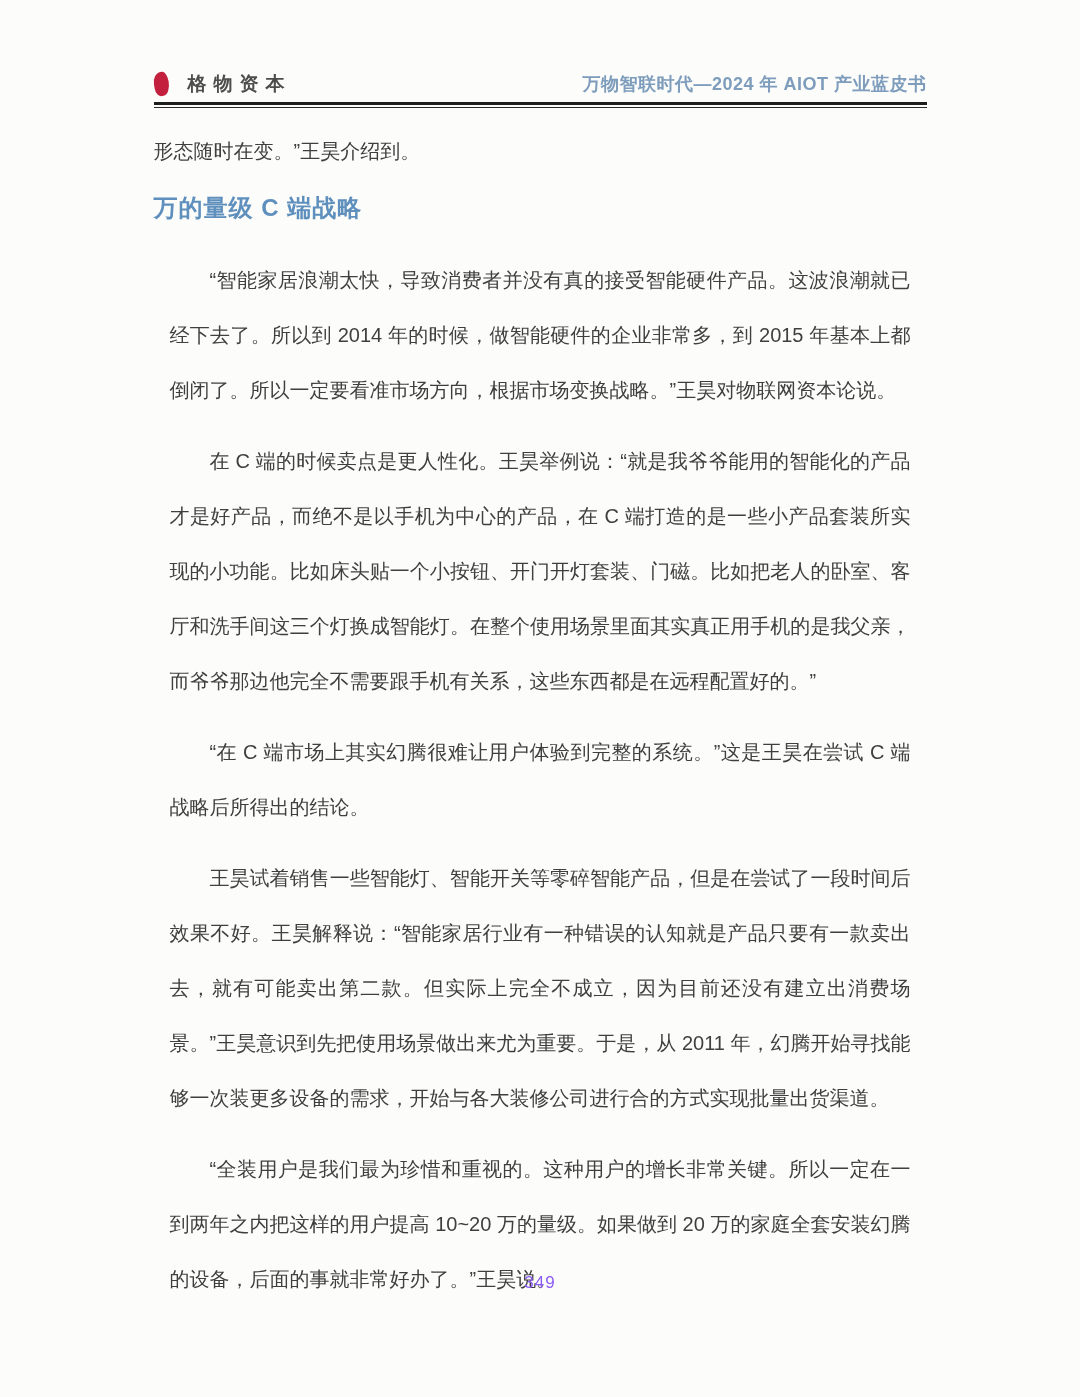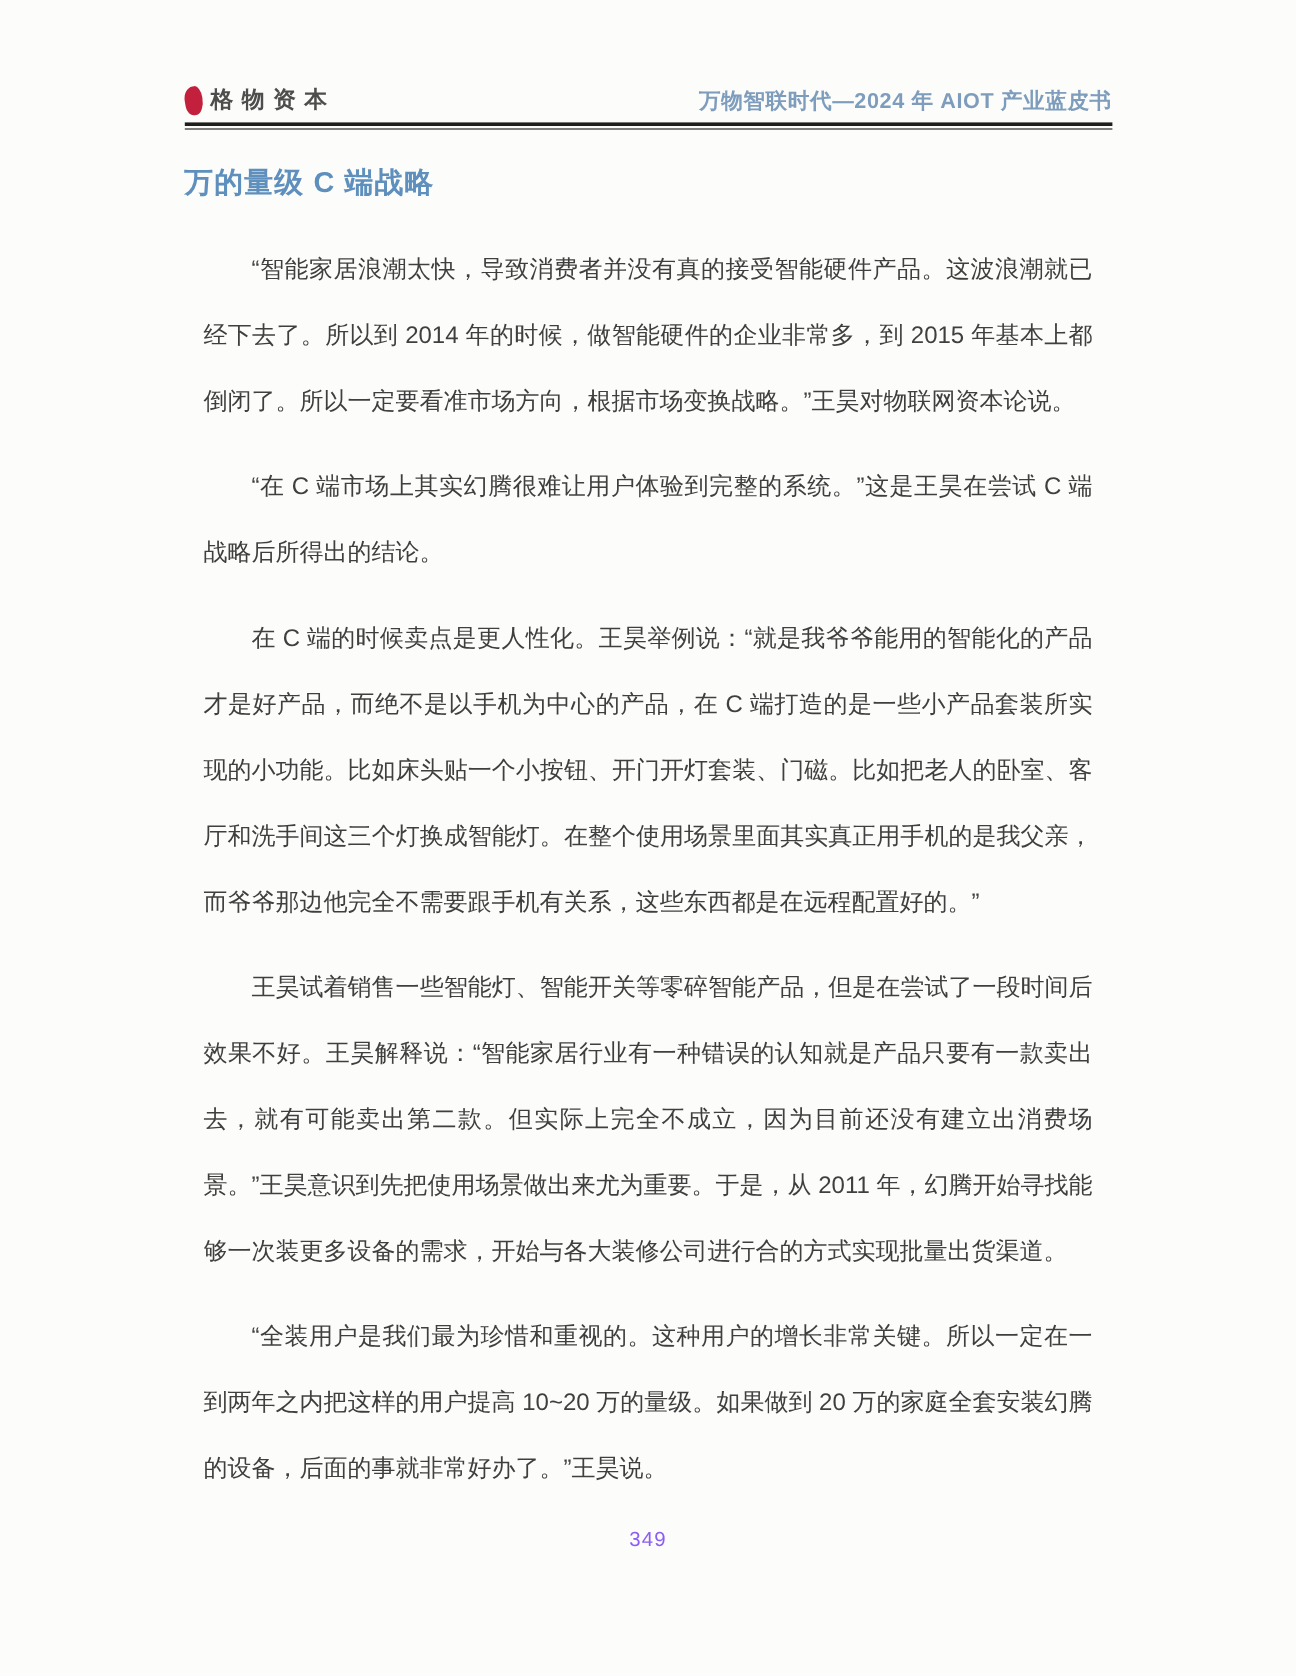--- a/index.html
+++ b/index.html
@@ -23,21 +23,21 @@
   
   .header-bar {
     padding-top: 72px;
     display: flex;
     justify-content: space-between;
     align-items: flex-end;
   }
   .brand {
     display: flex;
     align-items: center;
-    gap: 7px;
+    gap: 19px;
   }
   .brand-logo-icon {
     width: 15px;
     height: 24px;
     background: #c2203d;
     border-radius: 62% 38% 55% 45% / 52% 48% 62% 38%;
     transform: rotate(-10deg);
     flex: 0 0 auto;
   }
   .brand-name {
@@ -110,25 +110,26 @@
     <div class="header-bar">
       <div class="brand">
         <span class="brand-logo-icon"></span>
         <span class="brand-name">格物资本</span>
       </div>
       <div class="report-title">万物智联时代—2024 年 AIOT 产业蓝皮书</div>
     </div>
     <div class="header-divider"></div>
 
     <div class="doc">
+      <p class="opening-line">形态随时在变。”王昊介绍到。</p>
       <h2 class="section-heading">万的量级 C 端战略</h2>
       <div>
           <p class="body-para">“智能家居浪潮太快，导致消费者并没有真的接受智能硬件产品。这波浪潮就已经下去了。所以到 2014 年的时候，做智能硬件的企业非常多，到 2015 年基本上都倒闭了。所以一定要看准市场方向，根据市场变换战略。”王昊对物联网资本论说。</p>
+          <p class="body-para">在 C 端的时候卖点是更人性化。王昊举例说：“就是我爷爷能用的智能化的产品才是好产品，而绝不是以手机为中心的产品，在 C 端打造的是一些小产品套装所实现的小功能。比如床头贴一个小按钮、开门开灯套装、门磁。比如把老人的卧室、客厅和洗手间这三个灯换成智能灯。在整个使用场景里面其实真正用手机的是我父亲，而爷爷那边他完全不需要跟手机有关系，这些东西都是在远程配置好的。”</p>
           <p class="body-para">“在 C 端市场上其实幻腾很难让用户体验到完整的系统。”这是王昊在尝试 C 端战略后所得出的结论。</p>
-          <p class="body-para">在 C 端的时候卖点是更人性化。王昊举例说：“就是我爷爷能用的智能化的产品才是好产品，而绝不是以手机为中心的产品，在 C 端打造的是一些小产品套装所实现的小功能。比如床头贴一个小按钮、开门开灯套装、门磁。比如把老人的卧室、客厅和洗手间这三个灯换成智能灯。在整个使用场景里面其实真正用手机的是我父亲，而爷爷那边他完全不需要跟手机有关系，这些东西都是在远程配置好的。”</p>
           <p class="body-para">王昊试着销售一些智能灯、智能开关等零碎智能产品，但是在尝试了一段时间后效果不好。王昊解释说：“智能家居行业有一种错误的认知就是产品只要有一款卖出去，就有可能卖出第二款。但实际上完全不成立，因为目前还没有建立出消费场景。”王昊意识到先把使用场景做出来尤为重要。于是，从 2011 年，幻腾开始寻找能够一次装更多设备的需求，开始与各大装修公司进行合的方式实现批量出货渠道。</p>
           <p class="body-para">“全装用户是我们最为珍惜和重视的。这种用户的增长非常关键。所以一定在一到两年之内把这样的用户提高 10~20 万的量级。如果做到 20 万的家庭全套安装幻腾的设备，后面的事就非常好办了。”王昊说。</p>
         </div>
     </div>
   </div>
 
   <div class="page-footer">
     <span class="page-number">349</span>
   </div>
 

